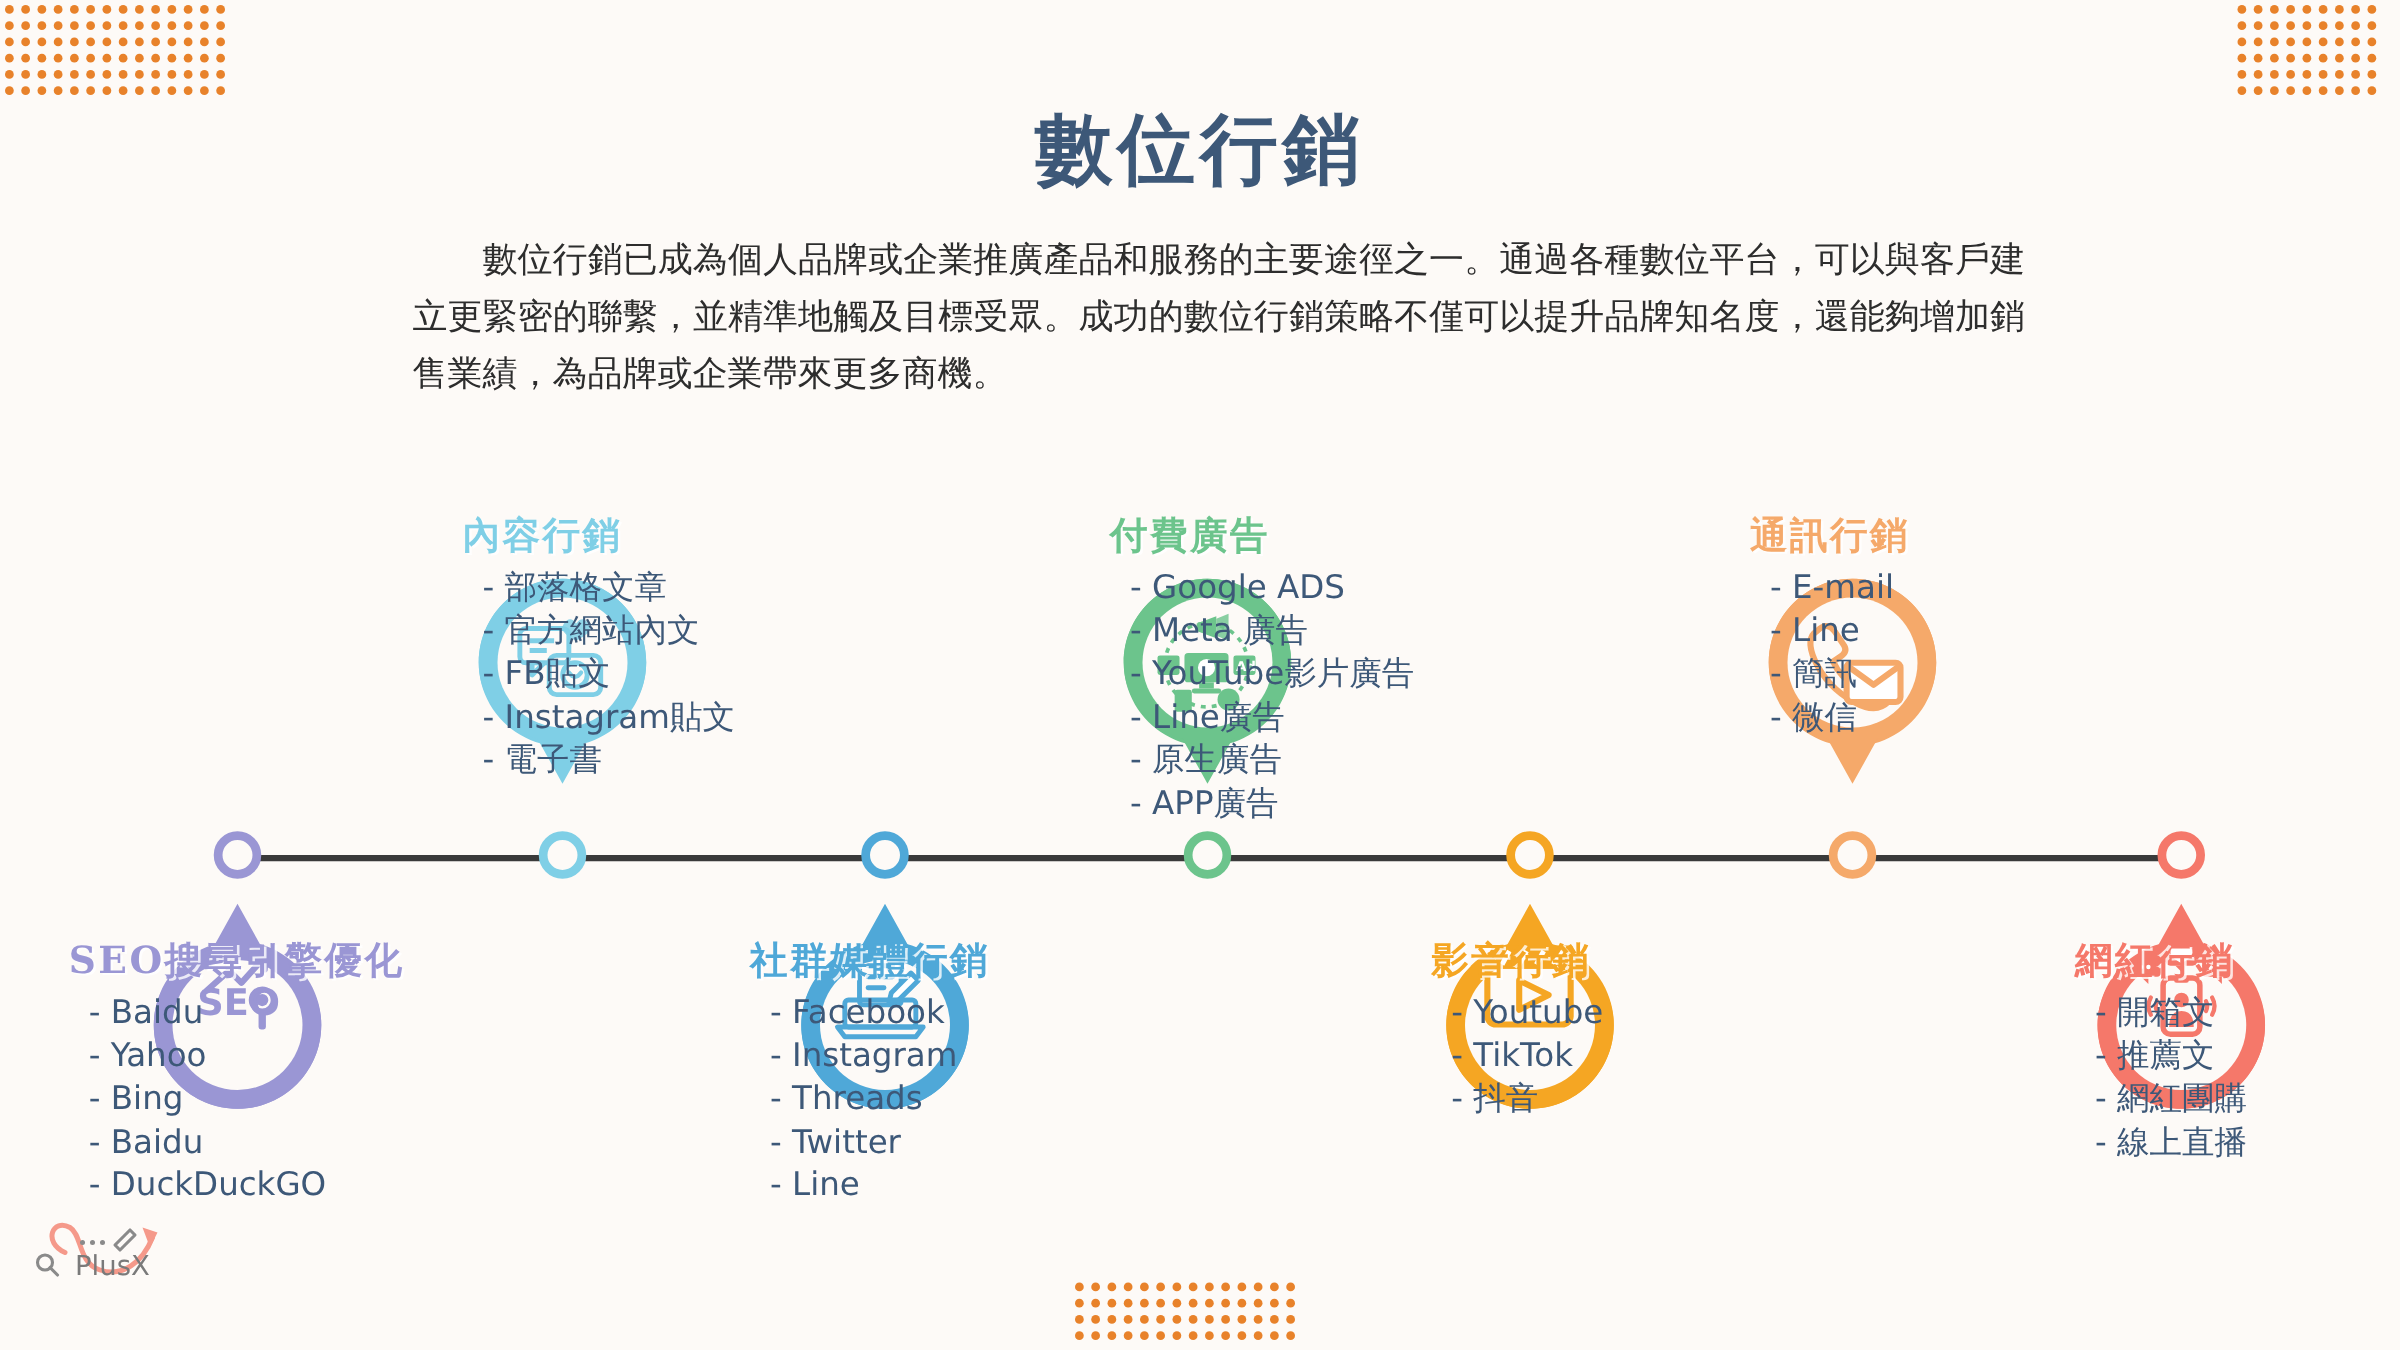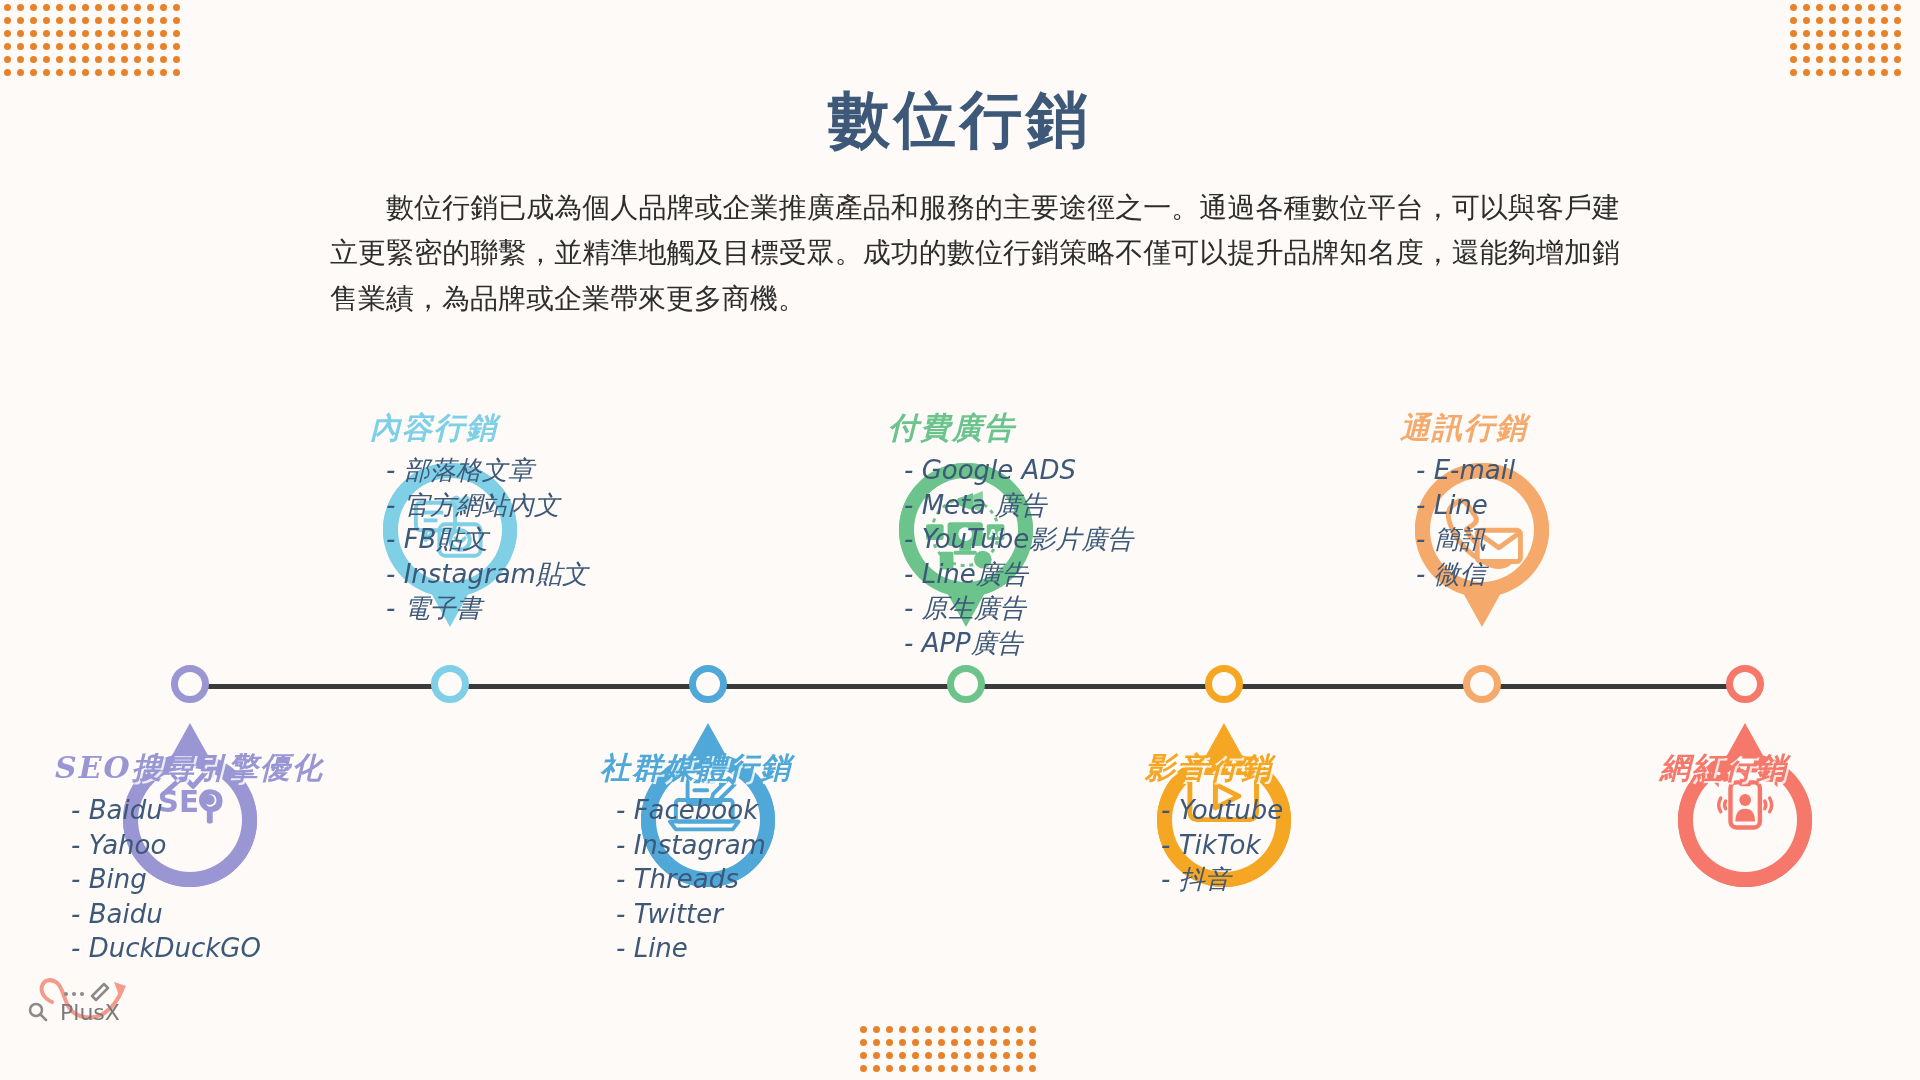--- a/index.html
+++ b/index.html
@@ -61,21 +61,21 @@
 
   
   .pin{
     position:absolute;
     width:150px; height:180px;
     transform:translateX(-50%);
   }
   .pin svg{ width:100%; height:100%; display:block; }
 
   
-  .block{ position:absolute;font-style:italic; }
+  .block{ position:absolute; }
   .block .head{
     font-family:"DejaVu Serif", serif;
     font-weight:bold;
     font-size:30px;
     letter-spacing:2px;
     margin-bottom:4px;
     text-shadow:2px 2px 0 rgba(255,255,255,.8);
   }
   .block ul{ list-style:none; padding-left:16px; }
   .block li{
@@ -525,20 +525,26 @@
         <path d="M16 48 q-4 7 0 14"></path>
             <path d="M21 51 q-2 4 0 8"></path>
         <path d="M66 48 q4 7 0 14"></path>
             <path d="M61 51 q2 4 0 8"></path>
       </g>
       </g>
     </svg>
     </div>
     <div class="block" style="top: 748px; left: 1660px;">
       <div class="head" style="color: rgb(245, 120, 106);">網紅行銷</div>
+      <ul>
+        <li>- 開箱文</li>
+        <li>- 推薦文</li>
+        <li>- 網紅團購</li>
+        <li>- 線上直播</li>
+      </ul>
     </div>
   </div>
 
 <div class="logo">
   <svg viewBox="0 0 130 72">
     <path d="M30 38 C12 30 20 10 34 18 C44 24 40 46 58 52 C76 58 92 46 100 26" fill="none" stroke="#f5998a" stroke-width="4" stroke-linecap="round"></path>
     <path d="M92 18 L104 22 L98 34 Z" fill="#f5998a"></path>
     <circle cx="14" cy="46" r="6" fill="none" stroke="#8a8a8a" stroke-width="2.5"></circle>
     <line x1="18" y1="50" x2="24" y2="56" stroke="#8a8a8a" stroke-width="2.5" stroke-linecap="round"></line>
     <circle cx="44" cy="30" r="2" fill="#8a8a8a"></circle>

